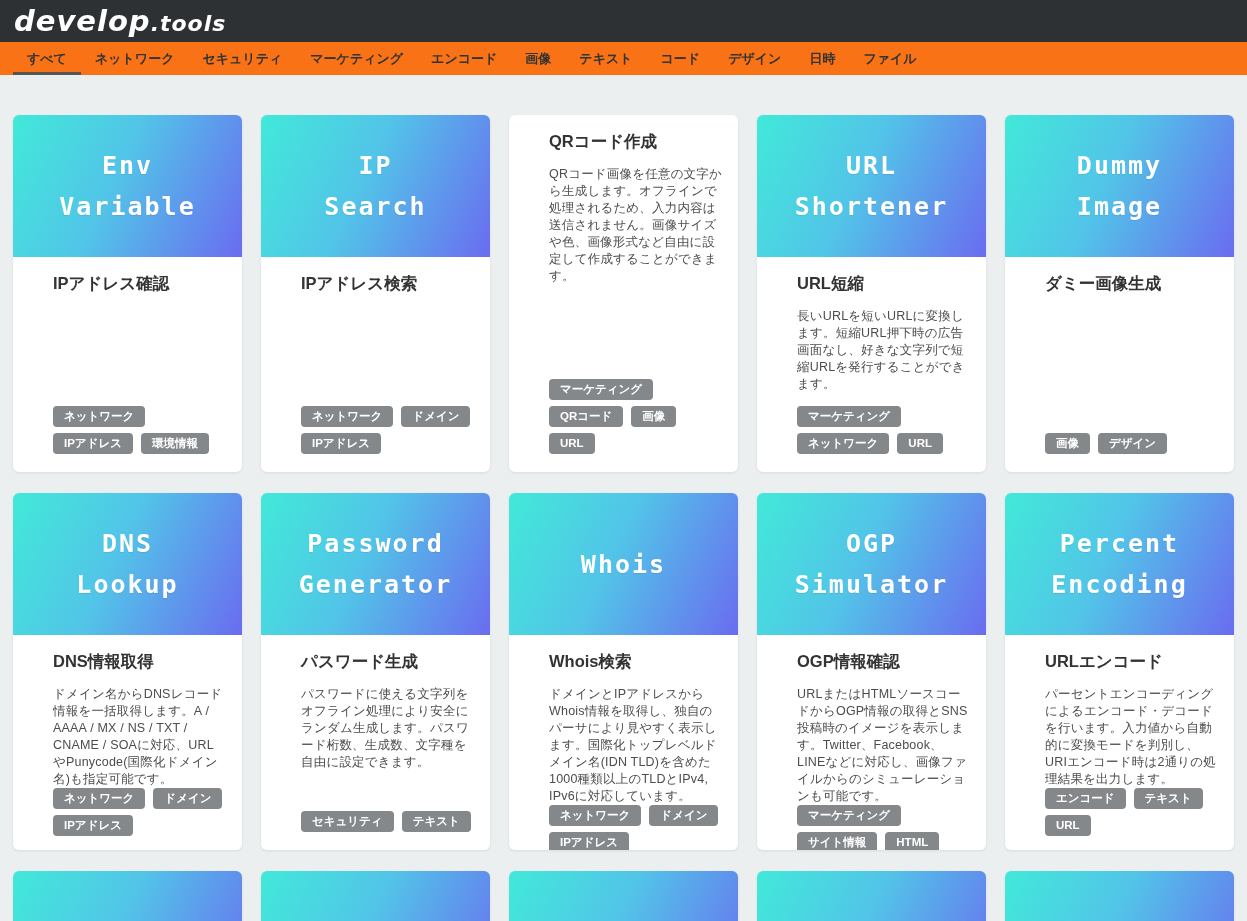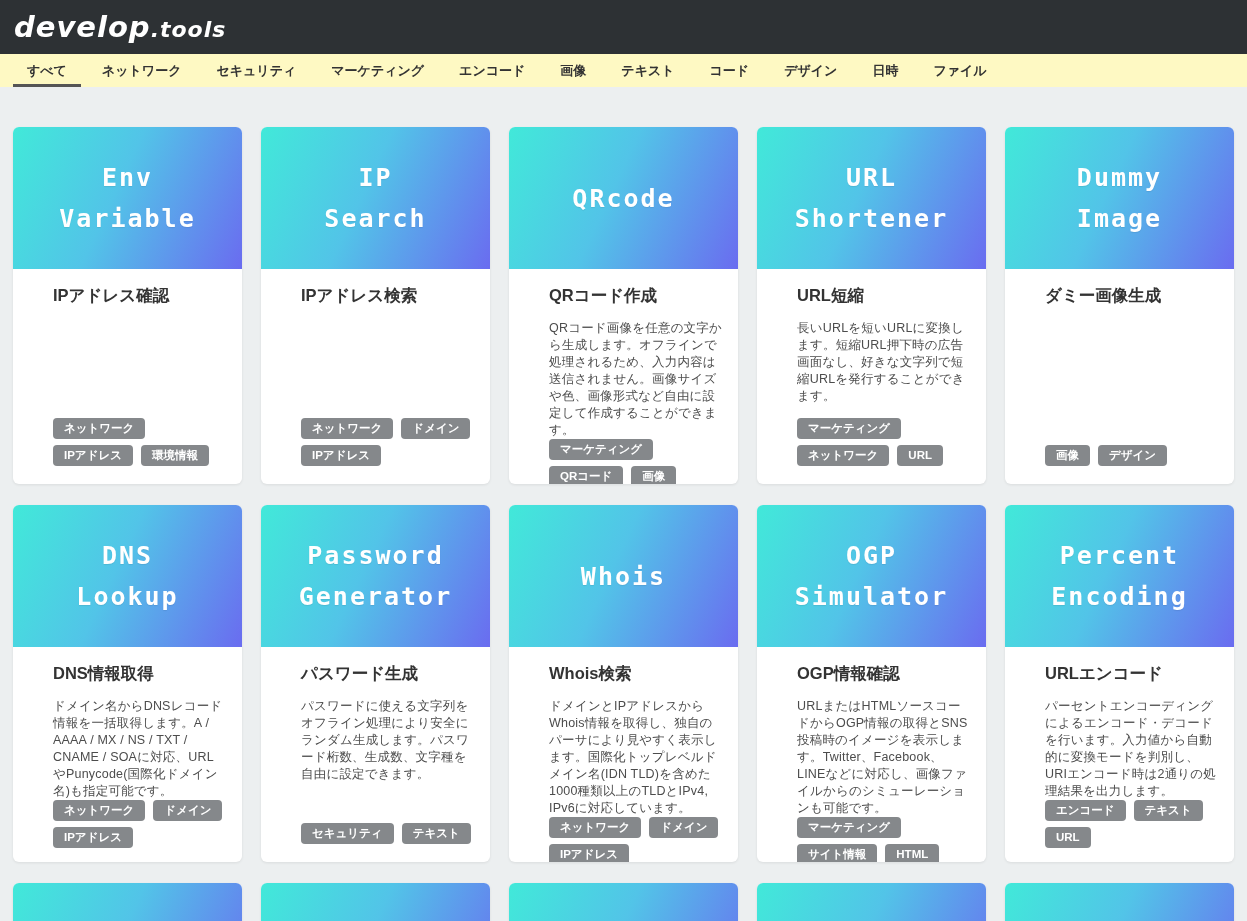--- a/index.html
+++ b/index.html
@@ -3,34 +3,34 @@
 <meta charset="utf-8">
 <style>
   * { margin:0; padding:0; box-sizing:border-box; }
   html,body { width:1247px; height:921px; overflow:hidden; }
   body {
     font-family:"Liberation Sans","DejaVu Sans",sans-serif;
     background:#eceff0;
   }
   
   .header {
-    height:54px; background:#2d3134;
+    height:42px; background:#2d3134;
     display:flex; align-items:center; padding:0 14px;
   }
   .logo {
     color:#fff; font-style:italic; font-weight:bold;
     font-family:"DejaVu Sans",sans-serif;
     letter-spacing:1px; cursor:pointer; display:flex; align-items:baseline;
   }
   .logo .primary { font-size:29px; }
   .logo .suffix  { font-size:22px; }
   
   .nav {
-    background:#fef9c3; height:33px;
-    display:flex; align-items:stretch; padding:0 13px;gap:7px;
+    background:#f97316; height:33px;
+    display:flex; align-items:stretch; padding:0 13px;
   }
   .tab {
     font-size:13px; font-weight:bold; color:#333;
     padding:8px 14px 0 14px; cursor:pointer; position:relative;
     white-space:nowrap;
   }
   .tab.active::after {
     content:""; position:absolute; left:0; right:0; bottom:0;
     height:3px; background:#555;
   }
@@ -128,23 +128,20 @@
         <div class="card-title">IPアドレス検索</div>
         <div class="spacer"></div>
         <div class="tags">
           <span class="tag">ネットワーク</span>
           <span class="tag">ドメイン</span>
           <span class="tag">IPアドレス</span>
         </div>
       </div>
     </div>
     <div class="card">
-      <div class="banner">
-        <div class="banner-text">QRcode</div>
-      </div>
       <div class="card-body">
         <div class="card-title">QRコード作成</div>
         <div class="card-desc">QRコード画像を任意の文字から生成します。オフラインで処理されるため、入力内容は送信されません。画像サイズや色、画像形式など自由に設定して作成することができます。</div>
         <div class="spacer"></div>
         <div class="tags">
           <span class="tag">マーケティング</span>
           <span class="tag">QRコード</span>
           <span class="tag">画像</span>
           <span class="tag">URL</span>
         </div>

